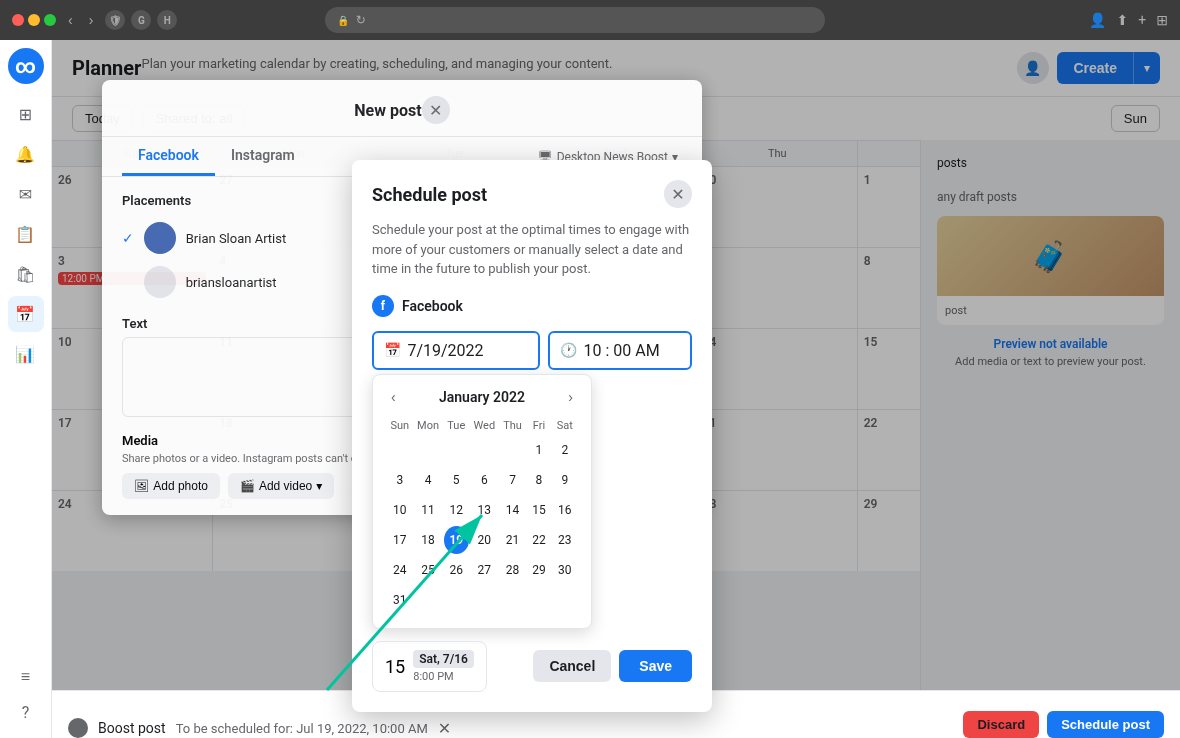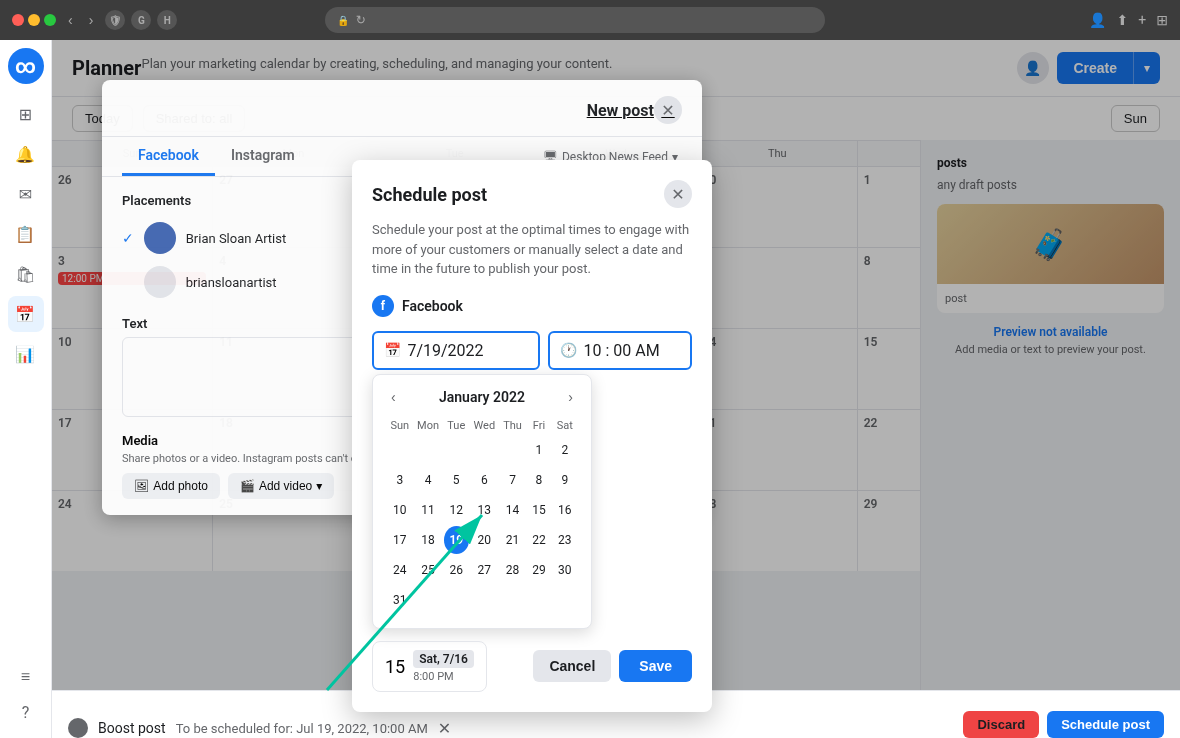--- a/index.html
+++ b/index.html
@@ -168,22 +168,21 @@
       border-radius: 8px;
       box-shadow: 0 4px 20px rgba(0,0,0,0.3);
       z-index: 20;
       padding: 0;
     }
     .dialog-header {
       padding: 16px 20px 12px;
       border-bottom: 1px solid #e4e6eb;
       display: flex;
       align-items: center;
-      justify-content: flex-end;
-      text-decoration: underline;
+      justify-content: center;
     }
     .dialog-title { font-size: 16px; font-weight: 700; color: #1c1e21; }
     .close-btn {
       background: #e4e6eb;
       border: none;
       border-radius: 50%;
       width: 28px; height: 28px;
       font-size: 16px;
       cursor: pointer;
       display: flex; align-items: center; justify-content: center;
@@ -507,21 +506,21 @@
           <div class="cal-cell"><span style="font-size:12px;font-weight:600;">26</span></div>
           <div class="cal-cell"><span style="font-size:12px;font-weight:600;">27</span></div>
           <div class="cal-cell"><span style="font-size:12px;font-weight:600;">28</span></div>
           <div class="cal-cell"><span style="font-size:12px;font-weight:600;">29</span></div>
           <div class="cal-cell"><span style="font-size:12px;font-weight:600;">30</span></div>
         </div>
       </div>
     </div>
 
     <div style="position:absolute;top:100px;right:0;width:260px;height:calc(100% - 148px);background:#f0f2f5;border-left:1px solid #e4e6eb;padding:16px;z-index:5;">
-      <div style="font-size:12px;font-weight:700;color:#1c1e21;margin-bottom:8px;">posts</div>
+      <div style="font-size:12px;font-weight:400;color:#1c1e21;margin-bottom:20px;">posts</div>
       <div style="font-size:12px;color:#65676b;margin-bottom:12px;">any draft posts</div>
       <div style="background:#fff;border-radius:8px;overflow:hidden;margin-bottom:12px;">
         <div style="background:linear-gradient(135deg,#e8d4a0,#c4956a);height:80px;display:flex;align-items:center;justify-content:center;">
           <span style="font-size:30px;">🧳</span>
         </div>
         <div style="padding:8px;font-size:11px;color:#65676b;">post</div>
       </div>
       <div style="font-size:12px;color:#1877f2;text-align:center;font-weight:600;">Preview not available</div>
       <div style="font-size:11px;color:#65676b;text-align:center;margin-top:4px;">Add media or text to preview your post.</div>
     </div>
@@ -531,21 +530,21 @@
     <div class="new-post-dialog" style="opacity:0.95;">
       <div class="dialog-header">
         <span class="dialog-title">New post</span>
         <button class="close-btn">✕</button>
       </div>
       <div class="tab-row">
         <div class="tab-item active">Facebook</div>
         <div class="tab-item">Instagram</div>
         <div style="margin-left:auto;display:flex;align-items:center;padding:0 4px;font-size:12px;color:#65676b;">
           <span>🖥</span>
-          <span style="margin:0 4px;">Desktop News Feed</span>
+          <span style="margin:0 4px;">Desktop News Boost</span>
           <span>▾</span>
         </div>
       </div>
       <div class="np-body">
         <div class="placements-section">
           <div class="placements-label">Placements</div>
           <div class="placement-item">
             <span class="checkmark">✓</span>
             <div class="placement-avatar" style="background:#4267B2;"></div>
             <span class="placement-name">Brian Sloan Artist</span>

